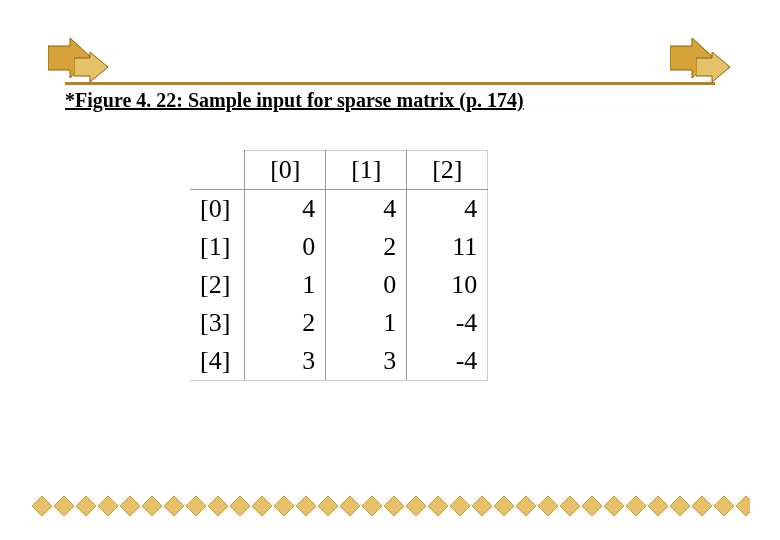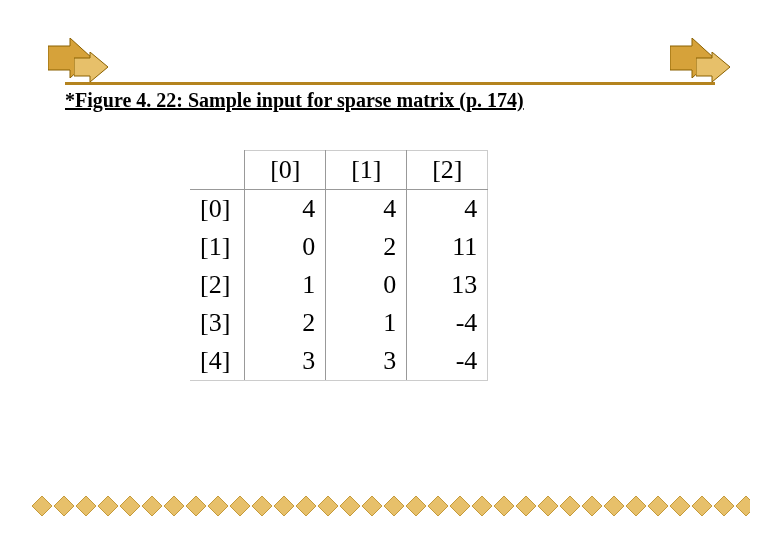--- a/index.html
+++ b/index.html
@@ -168,21 +168,21 @@
       <tr>
         <th class="rowhdr">[1]</th>
         <td>0</td>
         <td>2</td>
         <td>11</td>
       </tr>
       <tr>
         <th class="rowhdr">[2]</th>
         <td>1</td>
         <td>0</td>
-        <td>13</td>
+        <td>10</td>
       </tr>
       <tr>
         <th class="rowhdr">[3]</th>
         <td>2</td>
         <td>1</td>
         <td>-4</td>
       </tr>
       <tr>
         <th class="rowhdr">[4]</th>
         <td>3</td>

